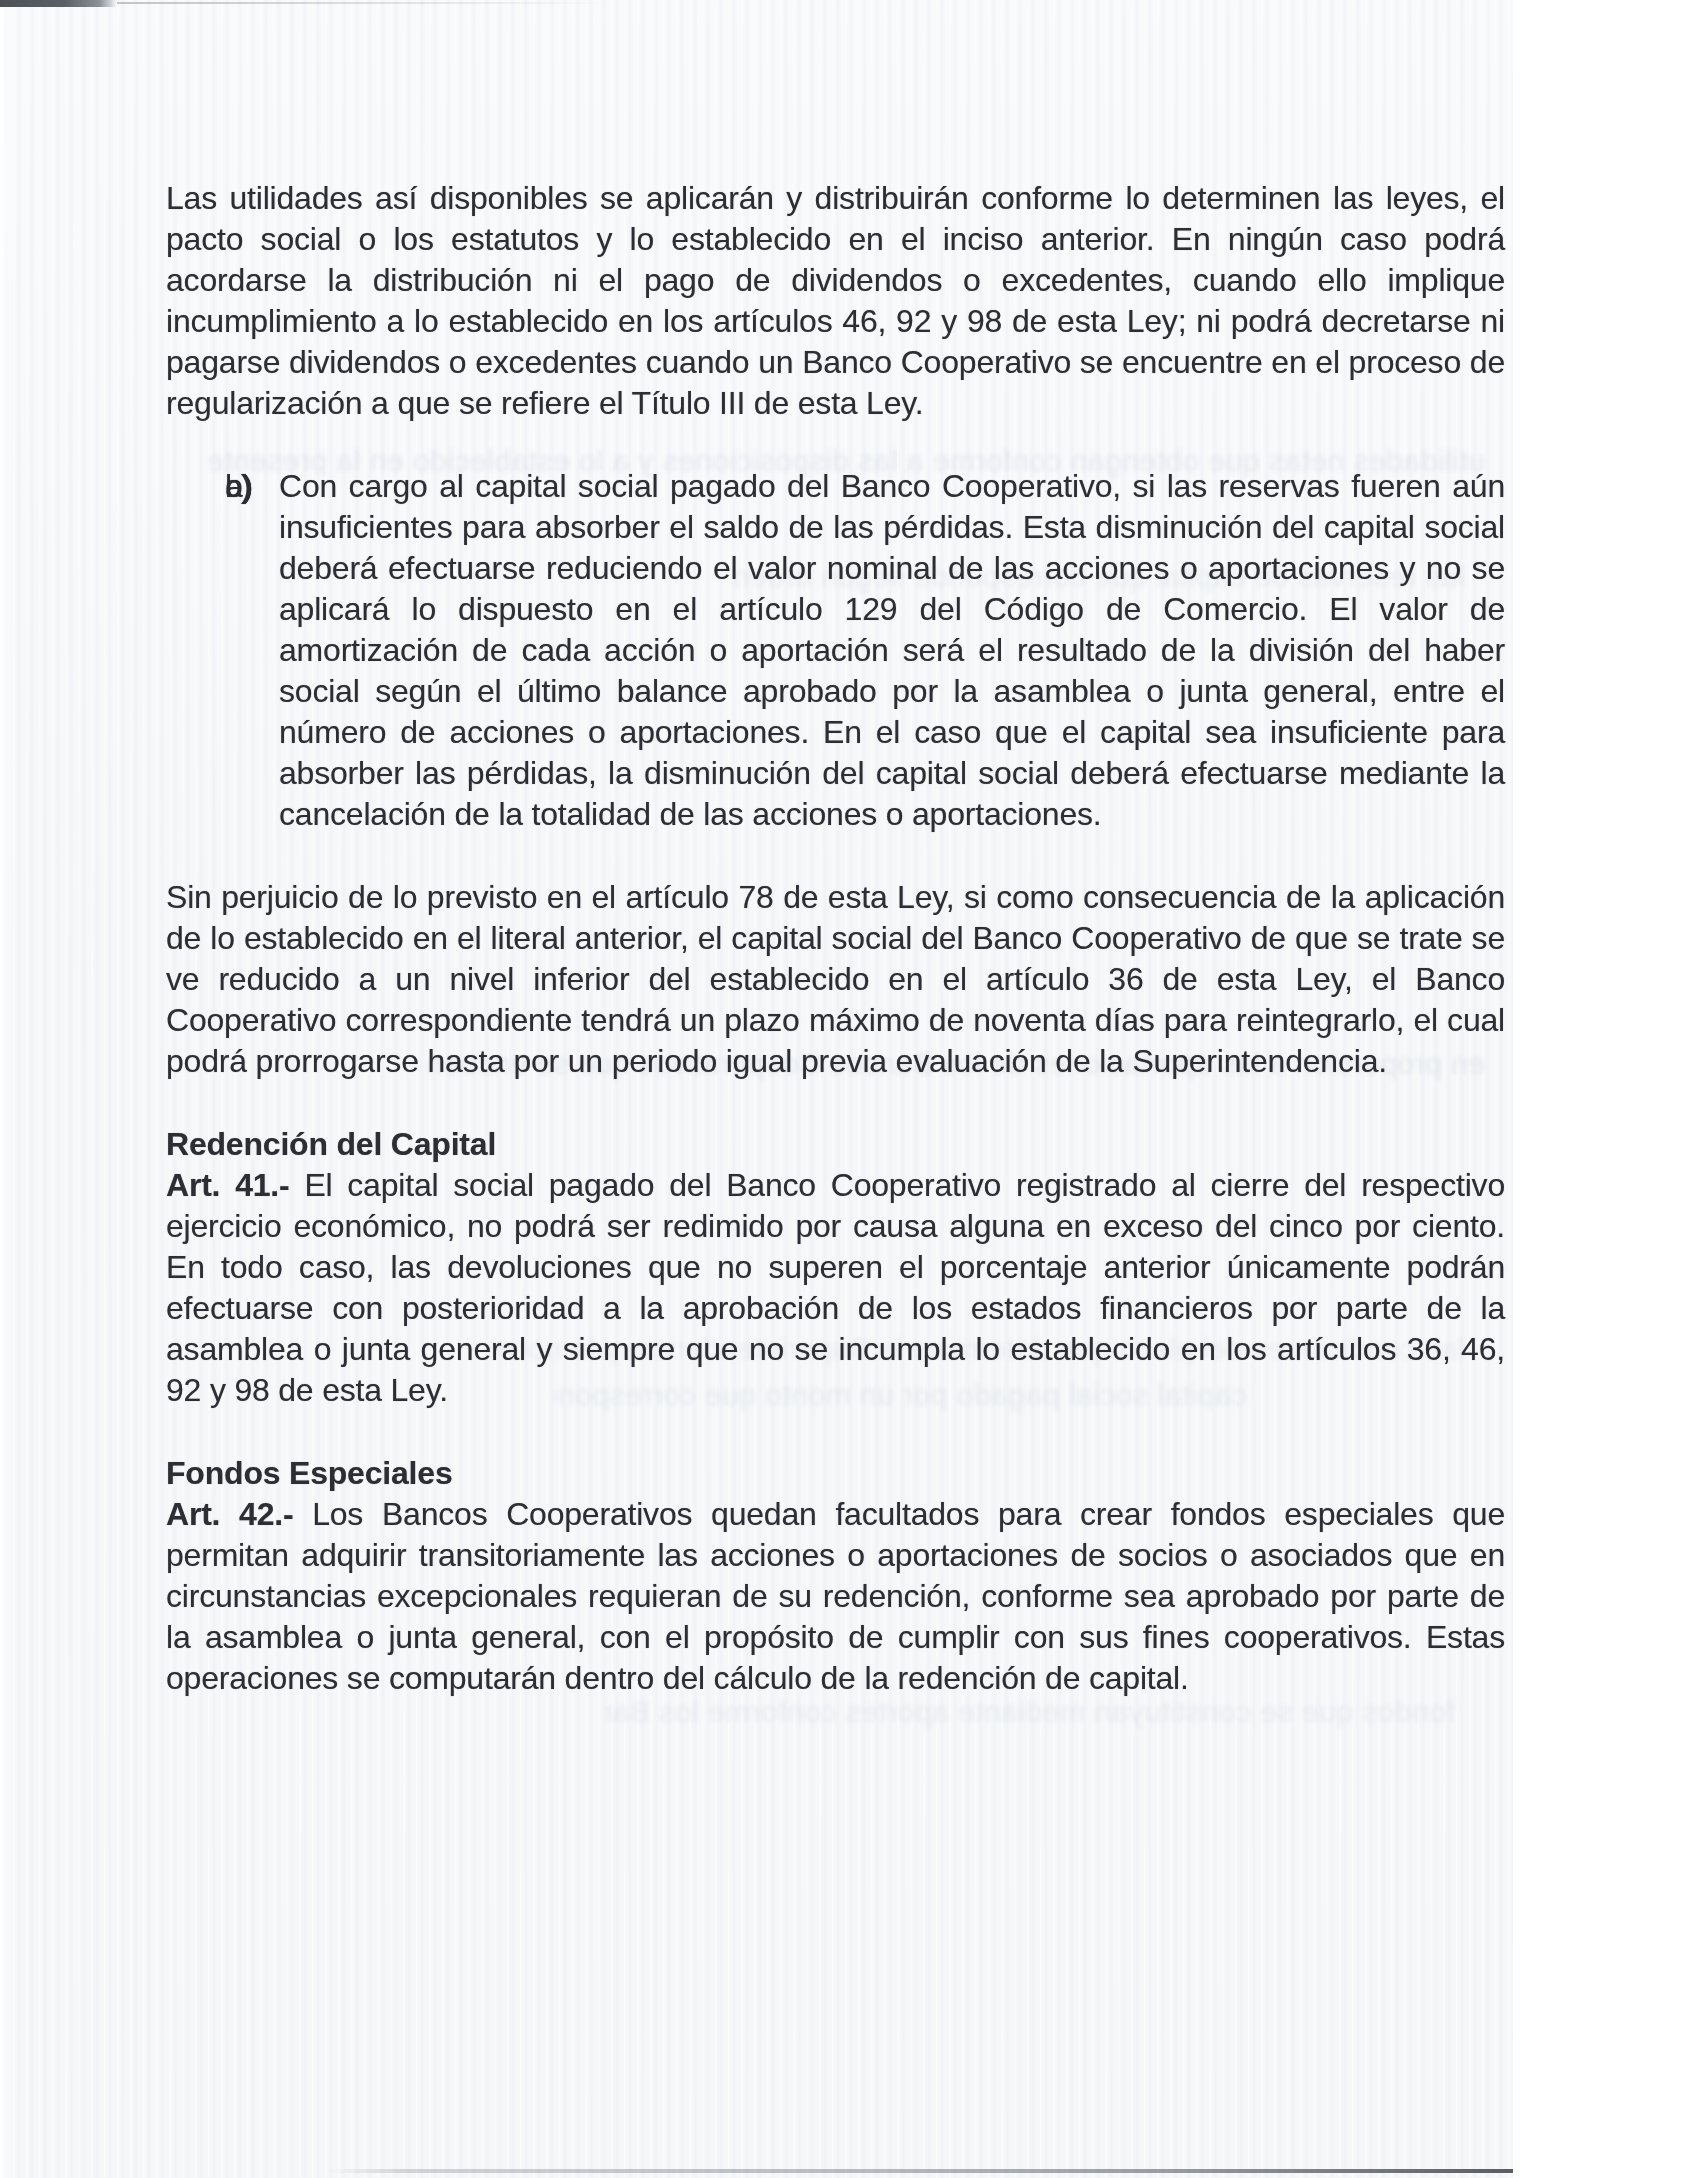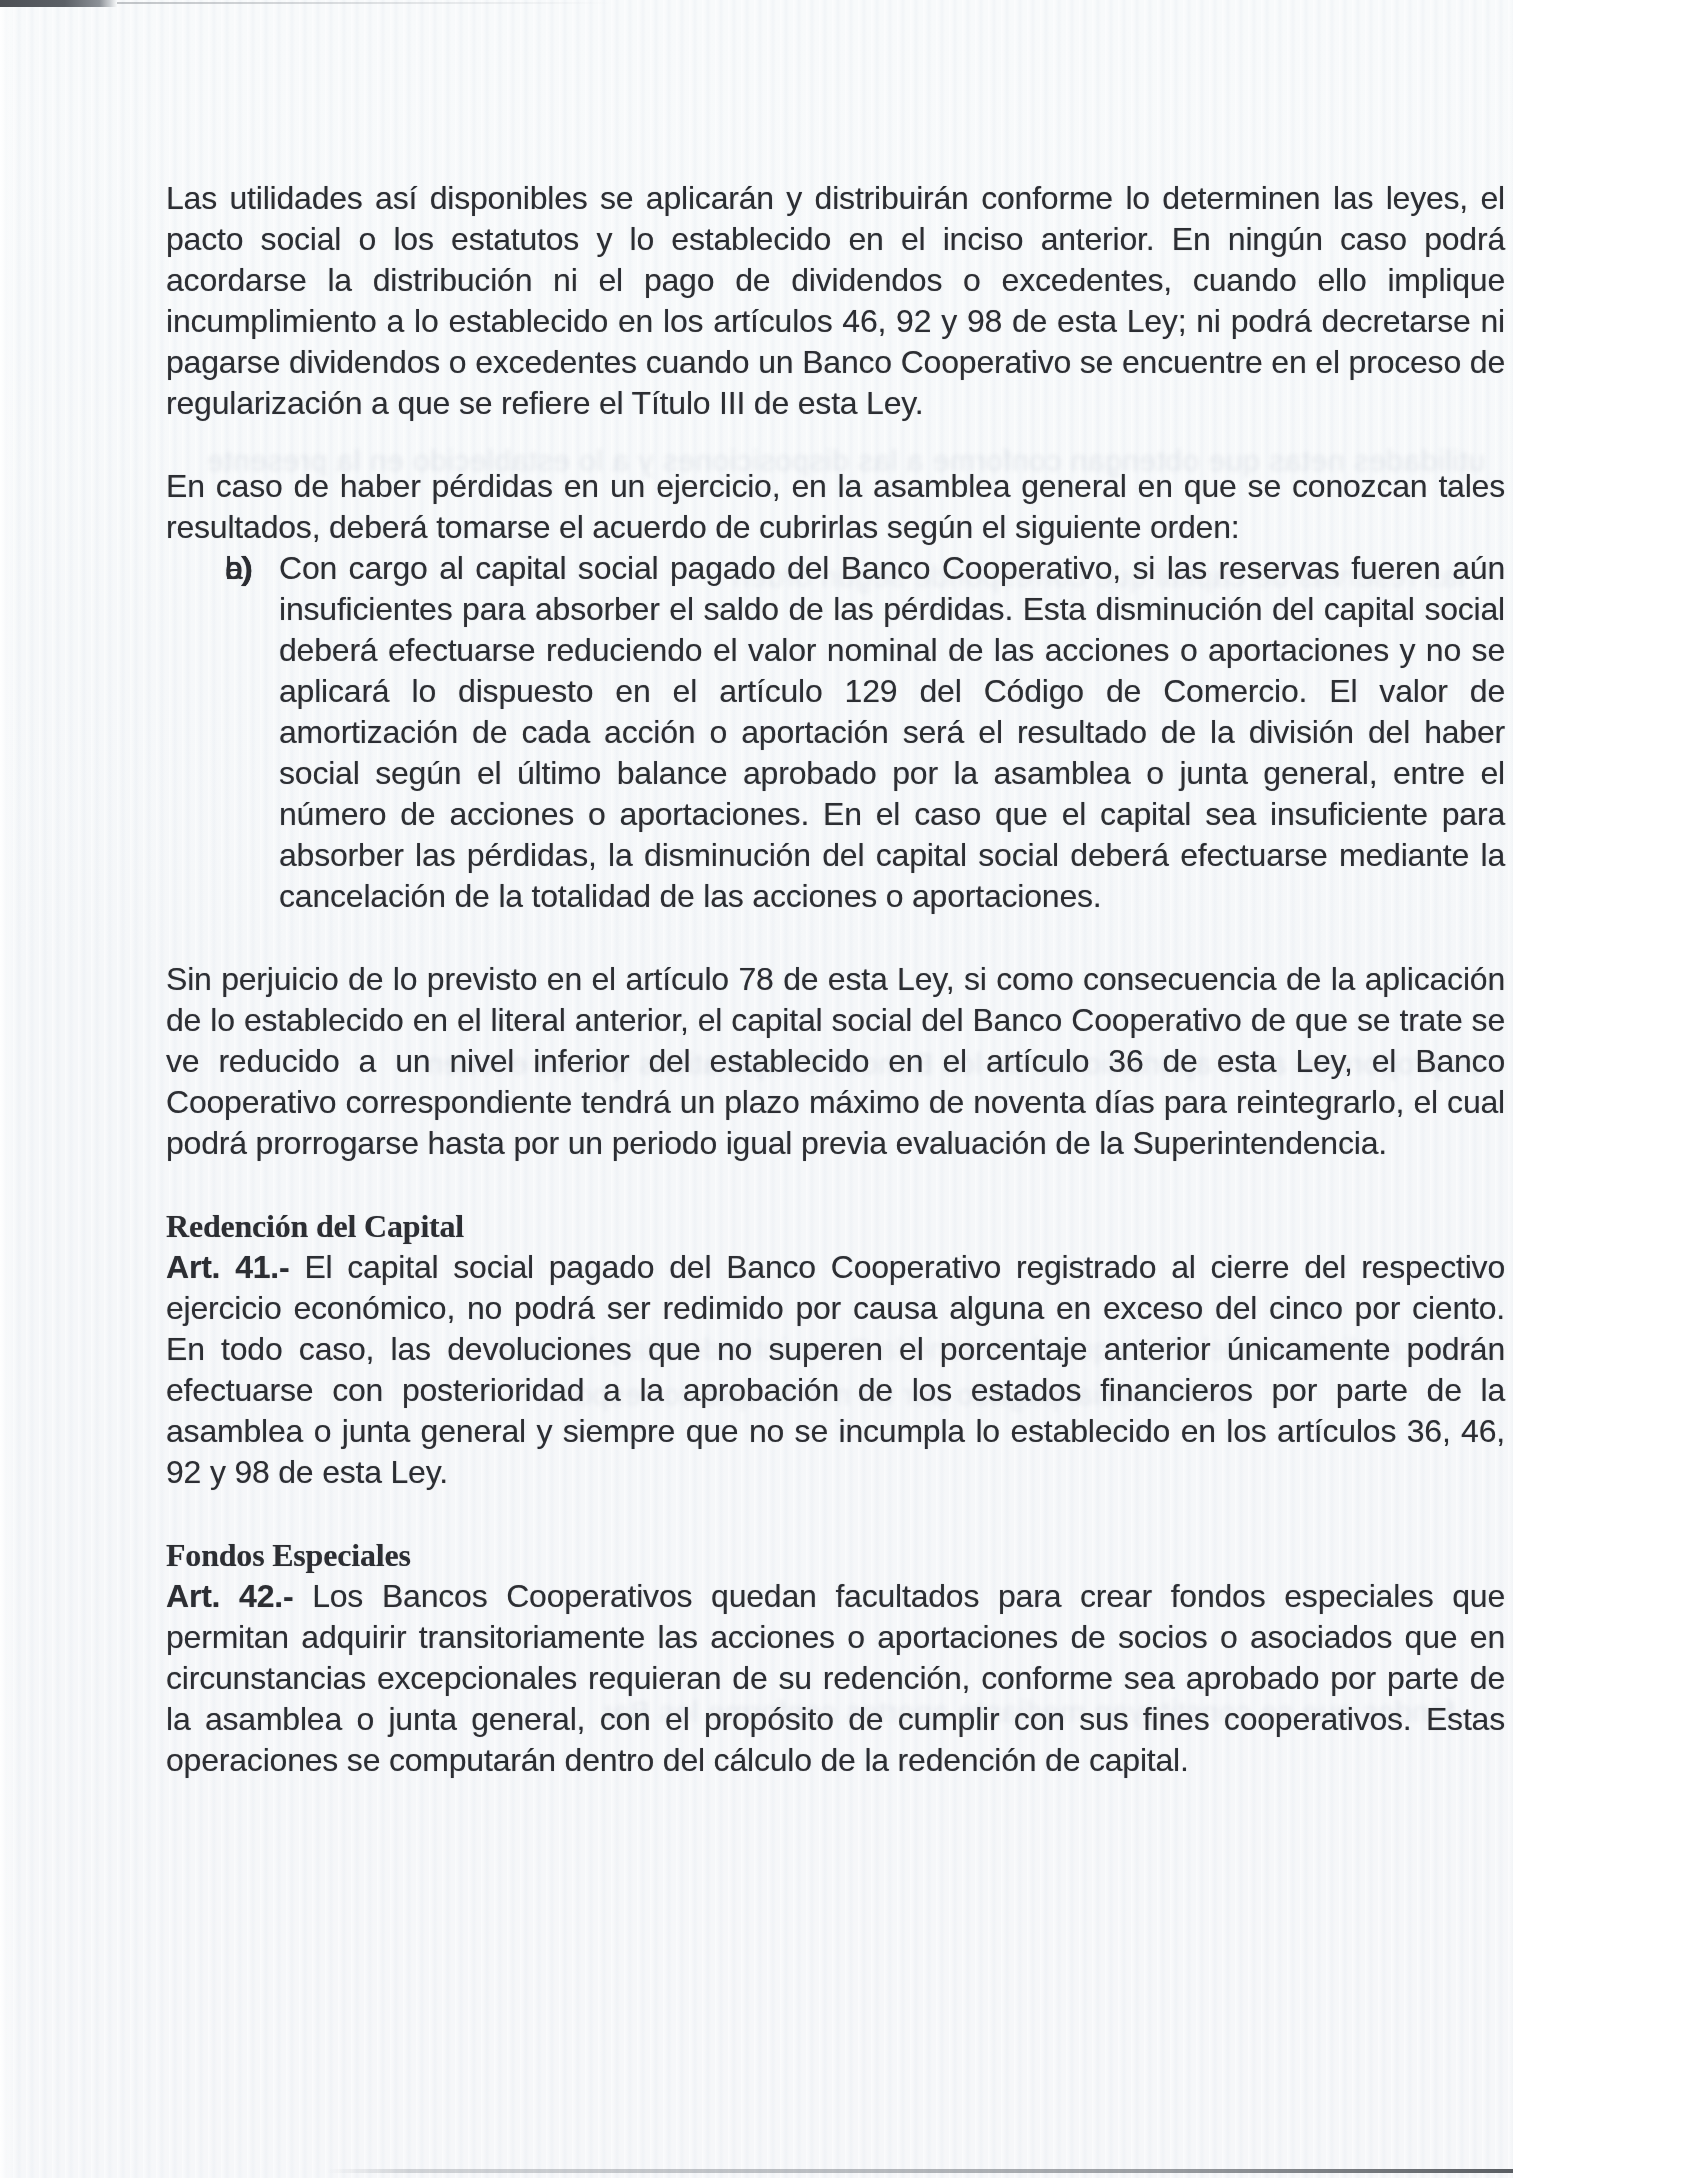--- a/index.html
+++ b/index.html
@@ -69,21 +69,21 @@
     letter-spacing:-0.2px;
     text-shadow:0 0 1px rgba(44,46,51,0.38);
   }
   .text-block p{margin:0 0 42px 0;}
   .text-block p.no-gap{margin-bottom:0;}
   .legal-list{list-style:none;margin:0 0 42px 0;padding:0;}
   .legal-list li{position:relative;padding-left:113px;}
   .legal-list .marker{position:absolute;left:59px;top:0;}
   .doc-heading{
     font-size:32px;line-height:41px;margin:0;padding:0;
-    font-weight:700;letter-spacing:-0.2px;font-family:Liberation Serif, serif;
+    font-weight:700;letter-spacing:-0.2px;
   }
   .art-label{font-weight:700;}
   section{margin:0;}
 </style>
 </head>
 <body>
 
 <div class="page">
 
   <div class="scan-leftedge"></div>
@@ -94,21 +94,20 @@
   <div class="bleed-line" style="left:713px;top:560px;width:752px;opacity:0.12;">las reservas de capital que corresponde segun orden</div>
   <div class="bleed-line" style="left:426px;top:1047px;width:1059px;">en proporcion a las aportaciones de los Bancos Cooperativos que se encuentren</div>
   <div class="bleed-line" style="left:495px;top:1332px;width:970px;opacity:0.11;">las condiciones del plazo que determine la Superintendencia y la normativa</div>
   <div class="bleed-line" style="left:554px;top:1378px;width:693px;opacity:0.13;">capital social pagado por un monto que corresponda</div>
   <div class="bleed-line" style="left:604px;top:1695px;width:851px;opacity:0.12;">fondos que se constituyan mediante aportes conforme los Bancos</div>
 
   <main class="text-block">
 
     <p>Las utilidades así disponibles se aplicarán y distribuirán conforme lo determinen las leyes, el pacto social o los estatutos y lo establecido en el inciso anterior. En ningún caso podrá acordarse la distribución ni el pago de dividendos o excedentes, cuando ello implique incumplimiento a lo establecido en los artículos 46, 92 y 98 de esta Ley; ni podrá decretarse ni pagarse dividendos o excedentes cuando un Banco Cooperativo se encuentre en el proceso de regularización a que se refiere el Título III de esta Ley.</p>
 
-    <p class="no-gap">En caso de haber pérdidas en un ejercicio, en la asamblea general en que se conozcan tales resultados, deberá tomarse el acuerdo de cubrirlas según el siguiente orden:</p>
 
     <ul class="legal-list">
       <li>
         <span class="marker">a)</span>
       </li>
       <li>
         <span class="marker">b)</span>
       </li>
       <li>
         <span class="marker">c)</span>

